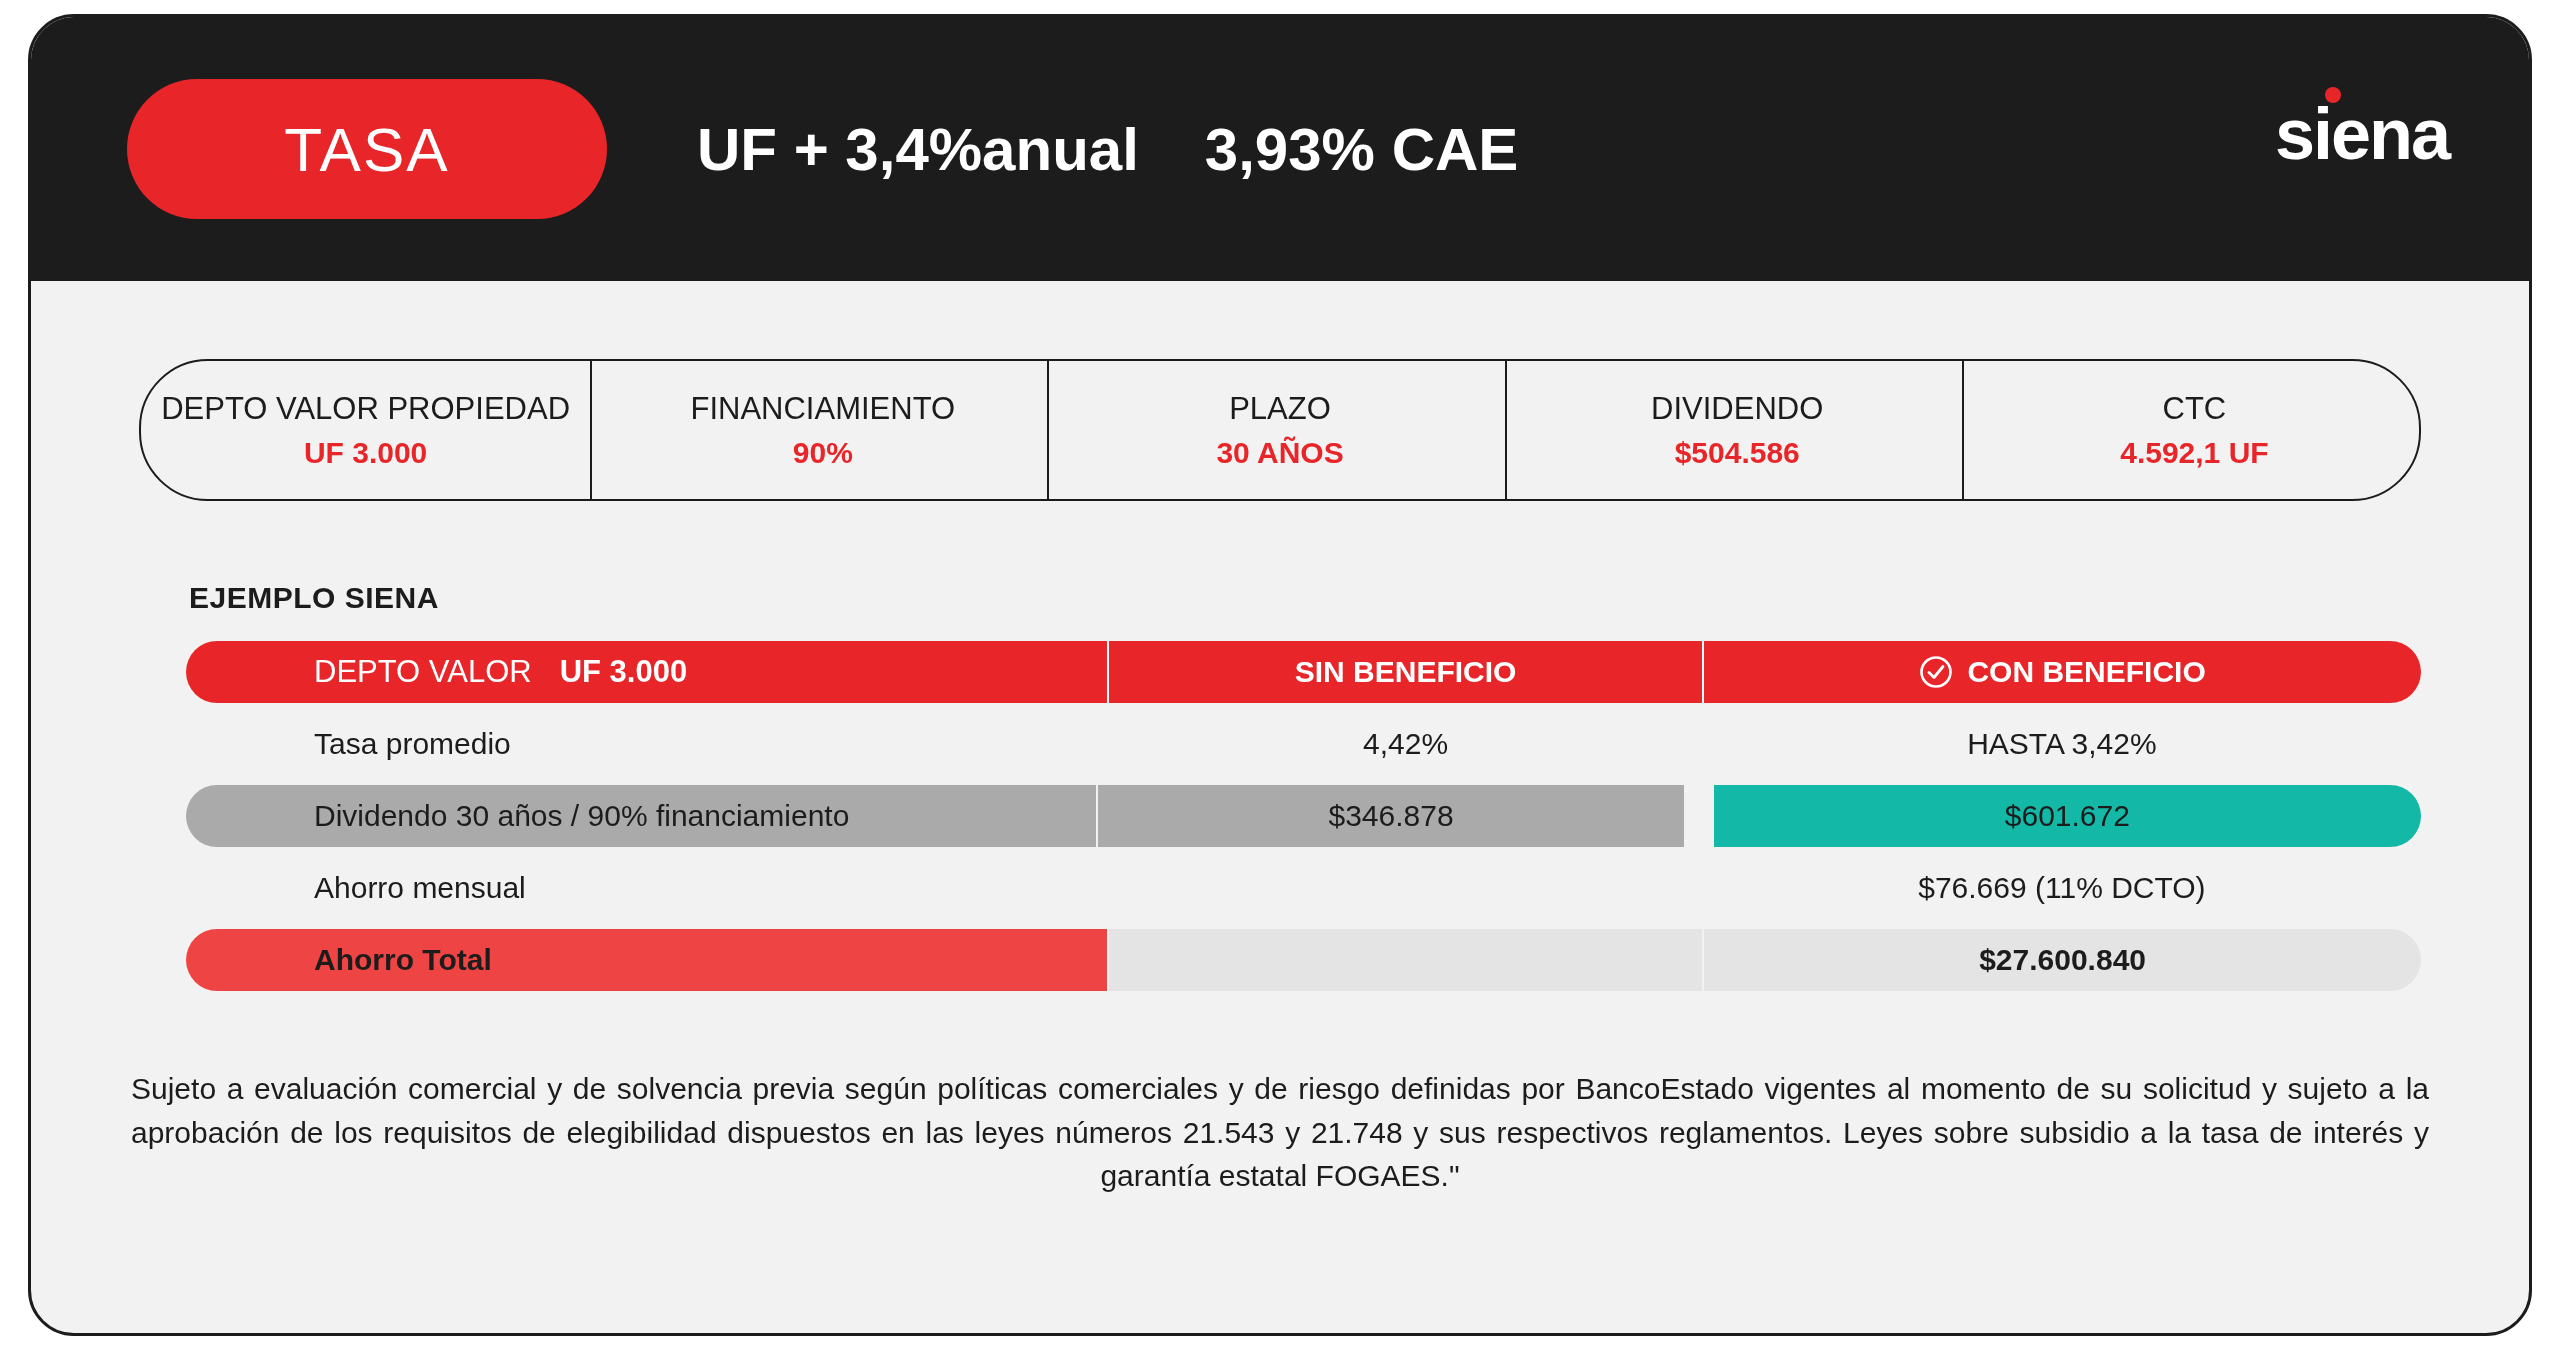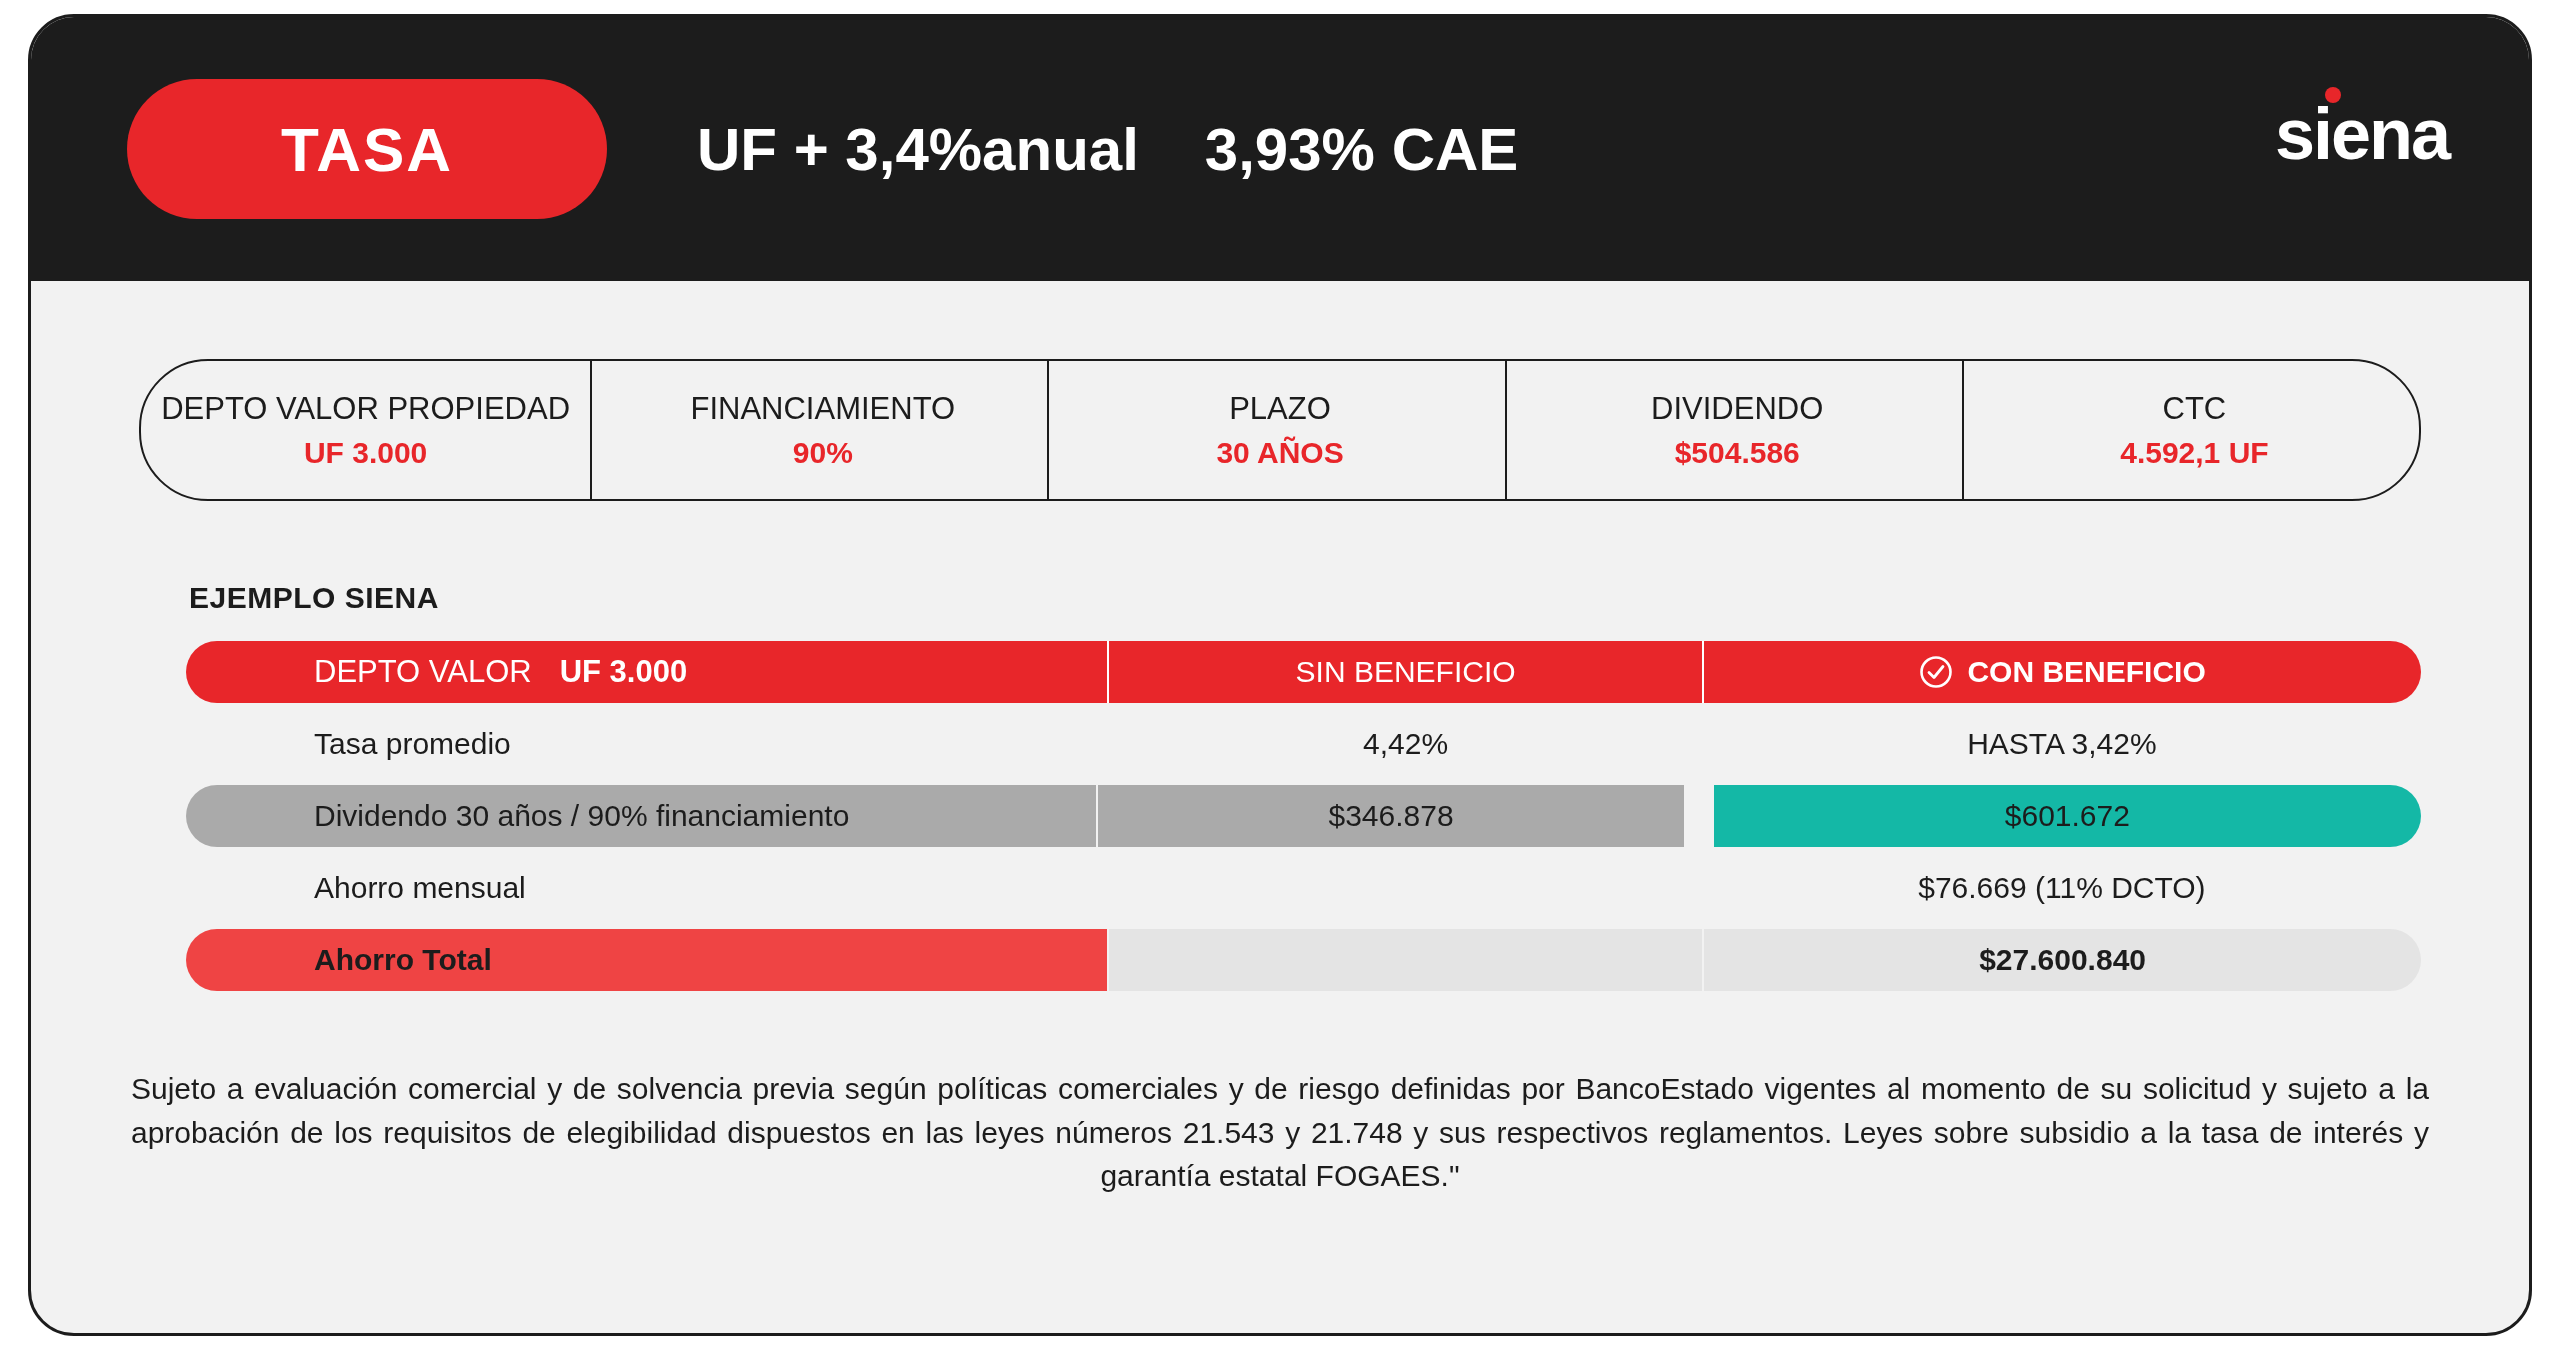--- a/index.html
+++ b/index.html
@@ -41,21 +41,21 @@
     height: 140px;
     border-radius: 70px;
     background: #e8262a;
     display: flex;
     align-items: center;
     justify-content: center;
   }
   .tasa-pill span {
     color: #ffffff;
     font-size: 62px;
-    font-weight: bold;
+    font-weight: normal;
     letter-spacing: 2px;
   }
   .rate-main {
     color: #ffffff;
     font-size: 60px;
     font-weight: bold;
     margin-left: 90px;
     white-space: nowrap;
   }
   .rate-cae {
@@ -162,21 +162,21 @@
     color: #ffffff;
     border-top-left-radius: 31px;
     border-bottom-left-radius: 31px;
     font-size: 31px;
     padding-left: 128px;
   }
   .row-head .cell-label b { font-weight: bold; }
   .row-head .cell-a {
     background: #e8262a;
     color: #ffffff;
-    font-weight: normal;
+    font-weight: bold;
     border-left: 2px solid #ffffff;
     border-right: 2px solid #ffffff;
   }
   .row-head .cell-b {
     background: #e8262a;
     color: #ffffff;
     font-weight: bold;
     border-top-right-radius: 31px;
     border-bottom-right-radius: 31px;
     gap: 14px;

